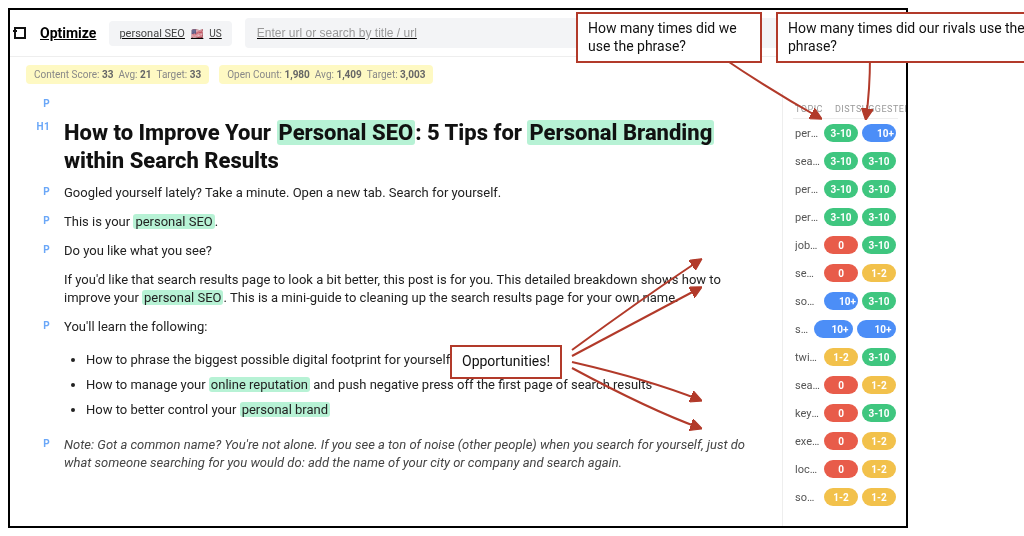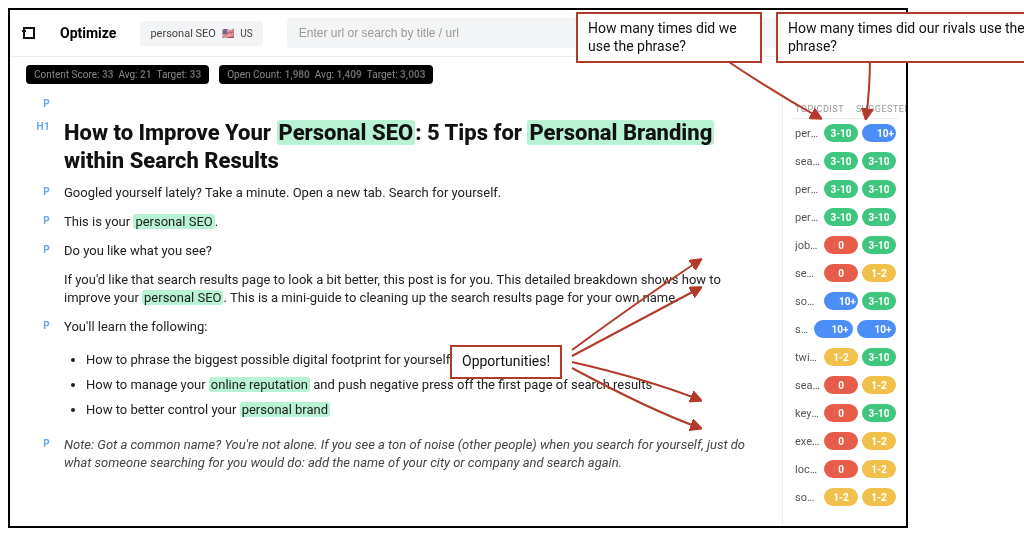--- a/index.html
+++ b/index.html
@@ -15,24 +15,25 @@
     position: absolute;
     left: 8px; top: 8px; width: 900px; height: 520px;
     border: 2px solid #000;
     background: #fff;
     overflow: hidden;
   }
   
   .header {
     display: flex;
     align-items: center;
-    gap: 24px;
-    padding: 8px 12px;
+    gap: 13px;
+    padding: 8px 3px;
     border-bottom: 1px solid #eee;
     font-size: 12px;
+    text-decoration: underline;
   }
   .logo-icon {
     width: 14px; height: 14px;
     display: inline-flex; align-items:center; justify-content:center;
     font-weight: bold;
   }
   .logo-text { font-weight: 700; font-size: 14px; }
   .chip {
     background: #f3f4f6;
     border-radius: 4px;
@@ -67,21 +68,21 @@
   }
   
   .metrics {
     display: flex;
     gap: 10px;
     padding: 8px 16px;
     font-size: 10px;
     color: #888;
   }
   .metrics .mchip {
-    background: #000000;
+    background: #fef9c3;
     border-radius: 4px;
     padding: 4px 8px;
   }
   .metrics b { color:#666; font-weight:700; }
 
   
   .split {
     display: flex;
     height: calc(100% - 80px);
   }
@@ -136,21 +137,21 @@
   
   .side-head {
     display: flex;
     font-size: 9px;
     letter-spacing: 0.5px;
     color: #999;
     padding: 4px 2px;
     border-bottom: 1px solid #eee;
   }
   .side-head .c-topic { flex:1 1 auto; }
-  .side-head .c-pill { width: 40px; text-align:left; }
+  .side-head .c-pill { width: 40px; text-align:right; }
   .trow {
     display: flex;
     align-items: center;
     padding: 5px 2px;
     gap: 4px;
     font-size: 11px;
     color: #555;
   }
   .trow .topic { flex: 1 1 auto; white-space: nowrap; overflow: hidden; text-overflow: ellipsis; }
   .pill {

